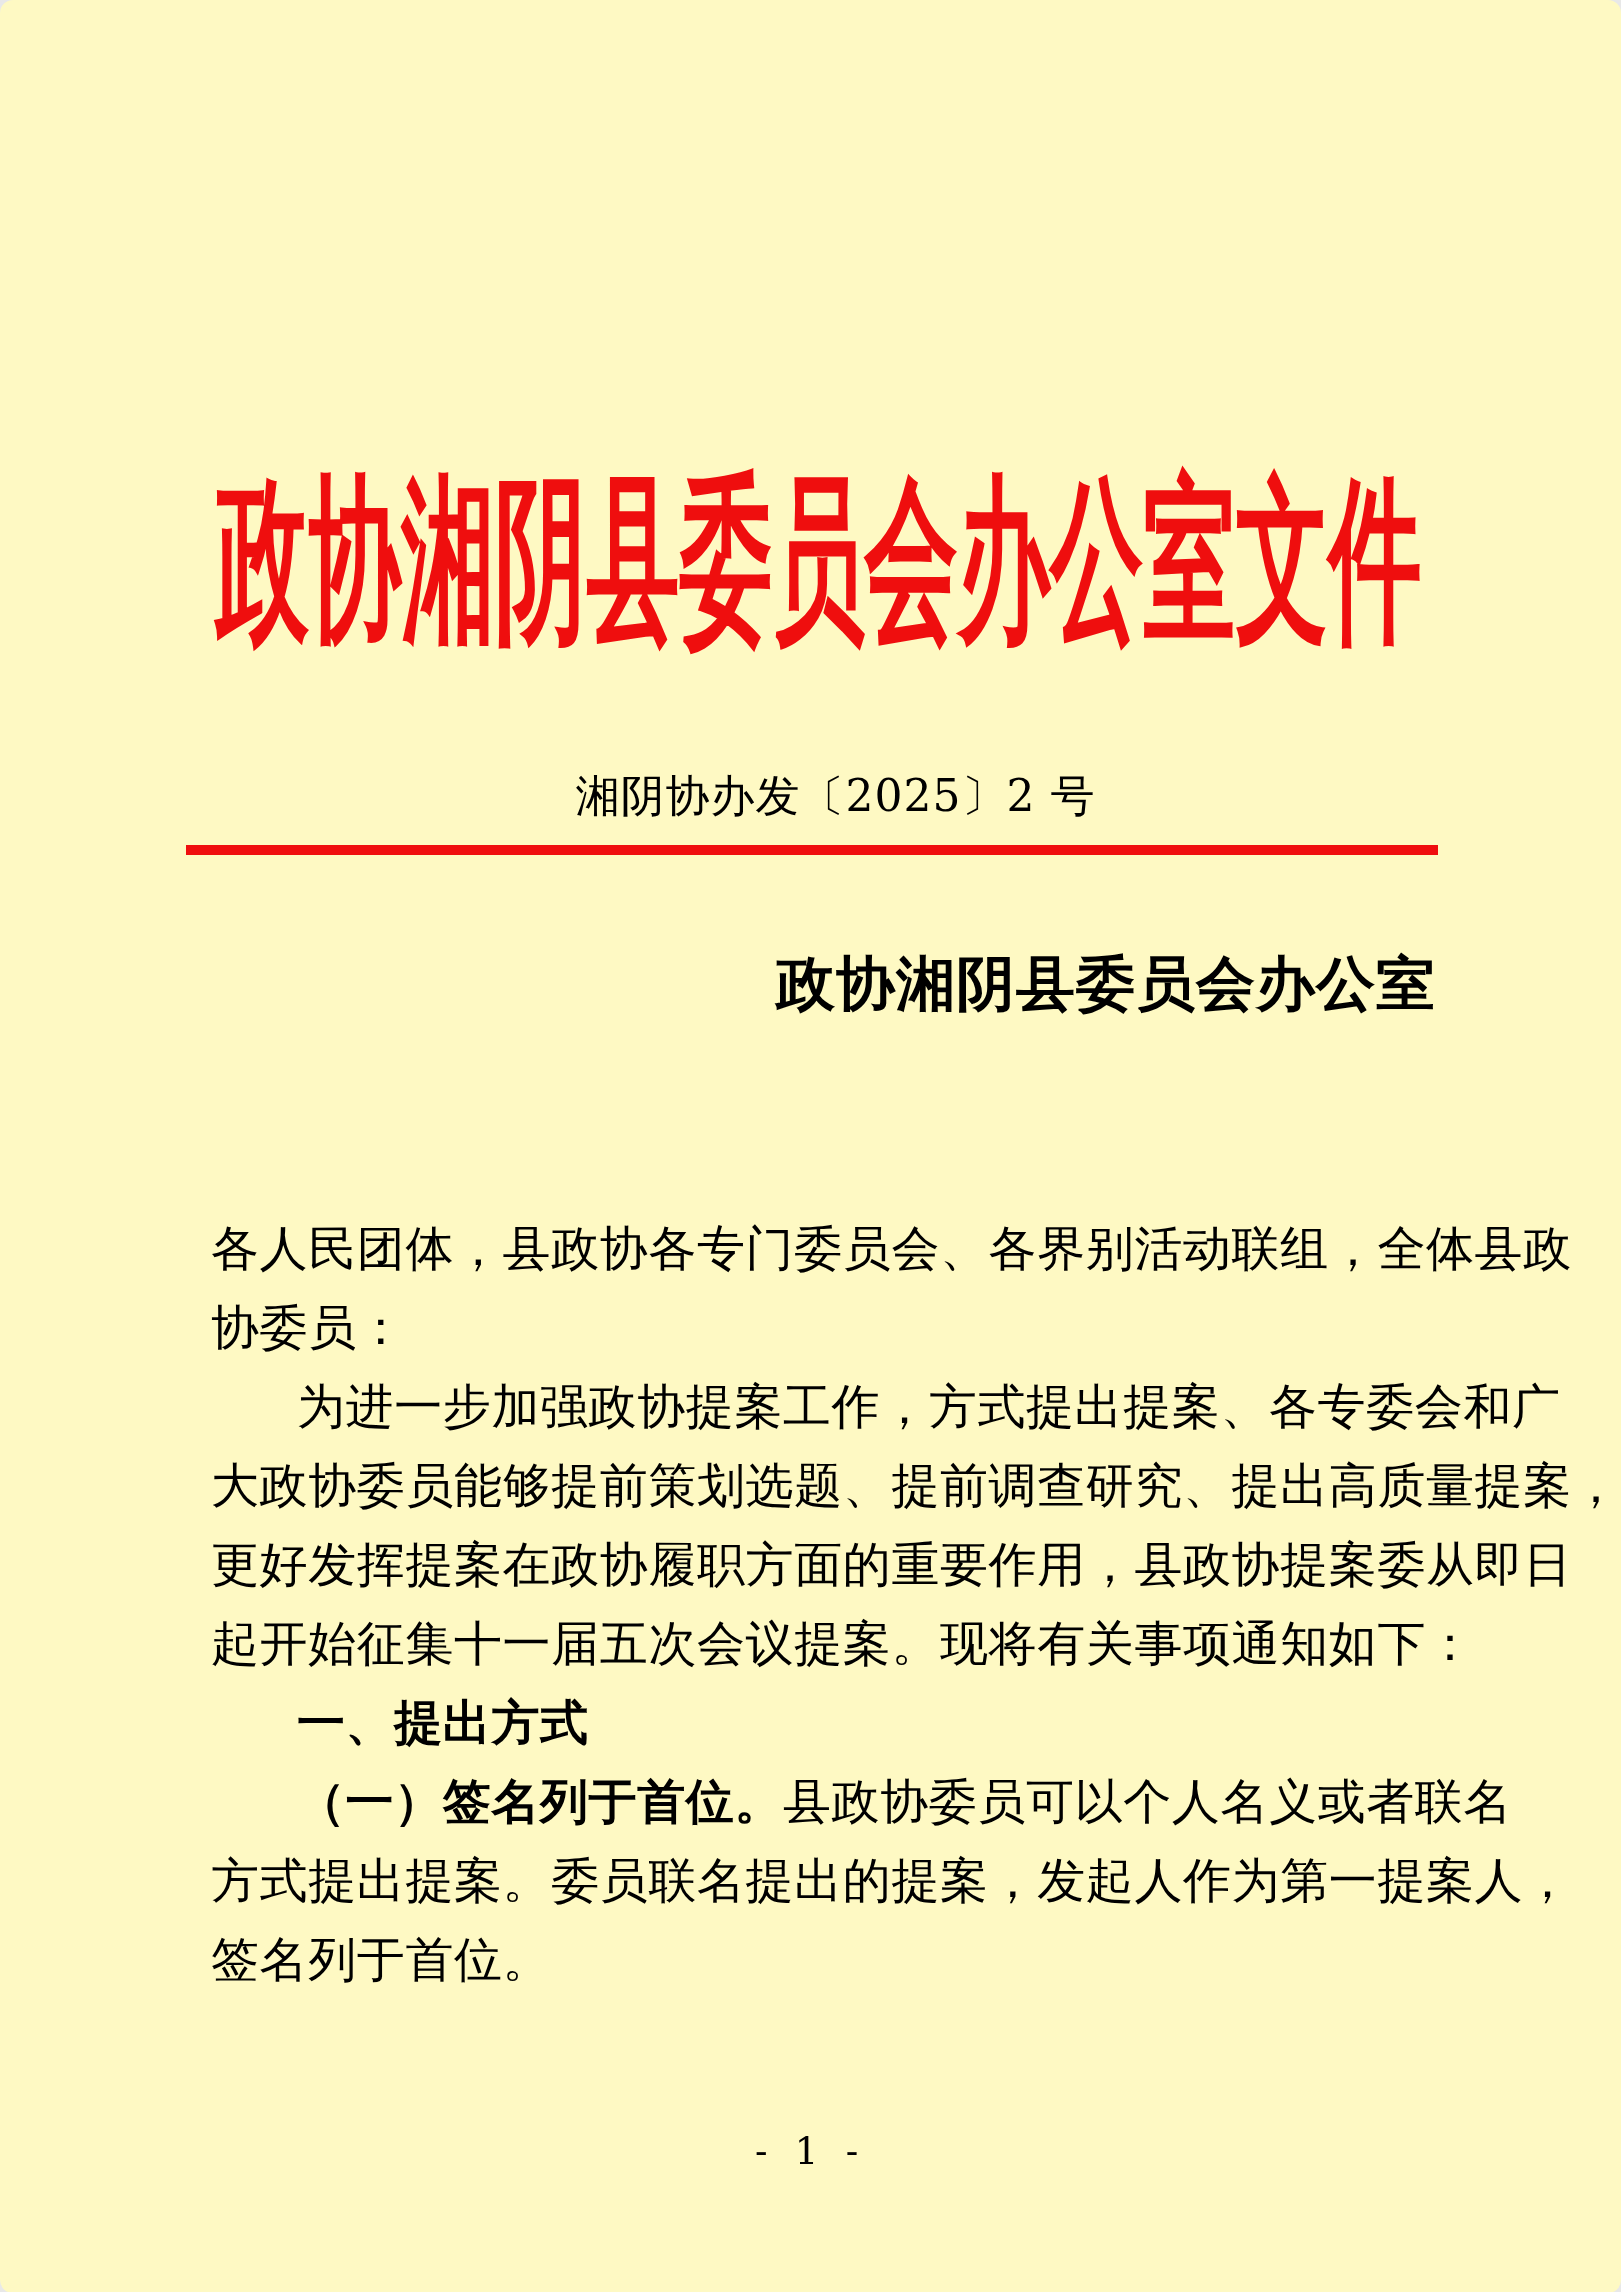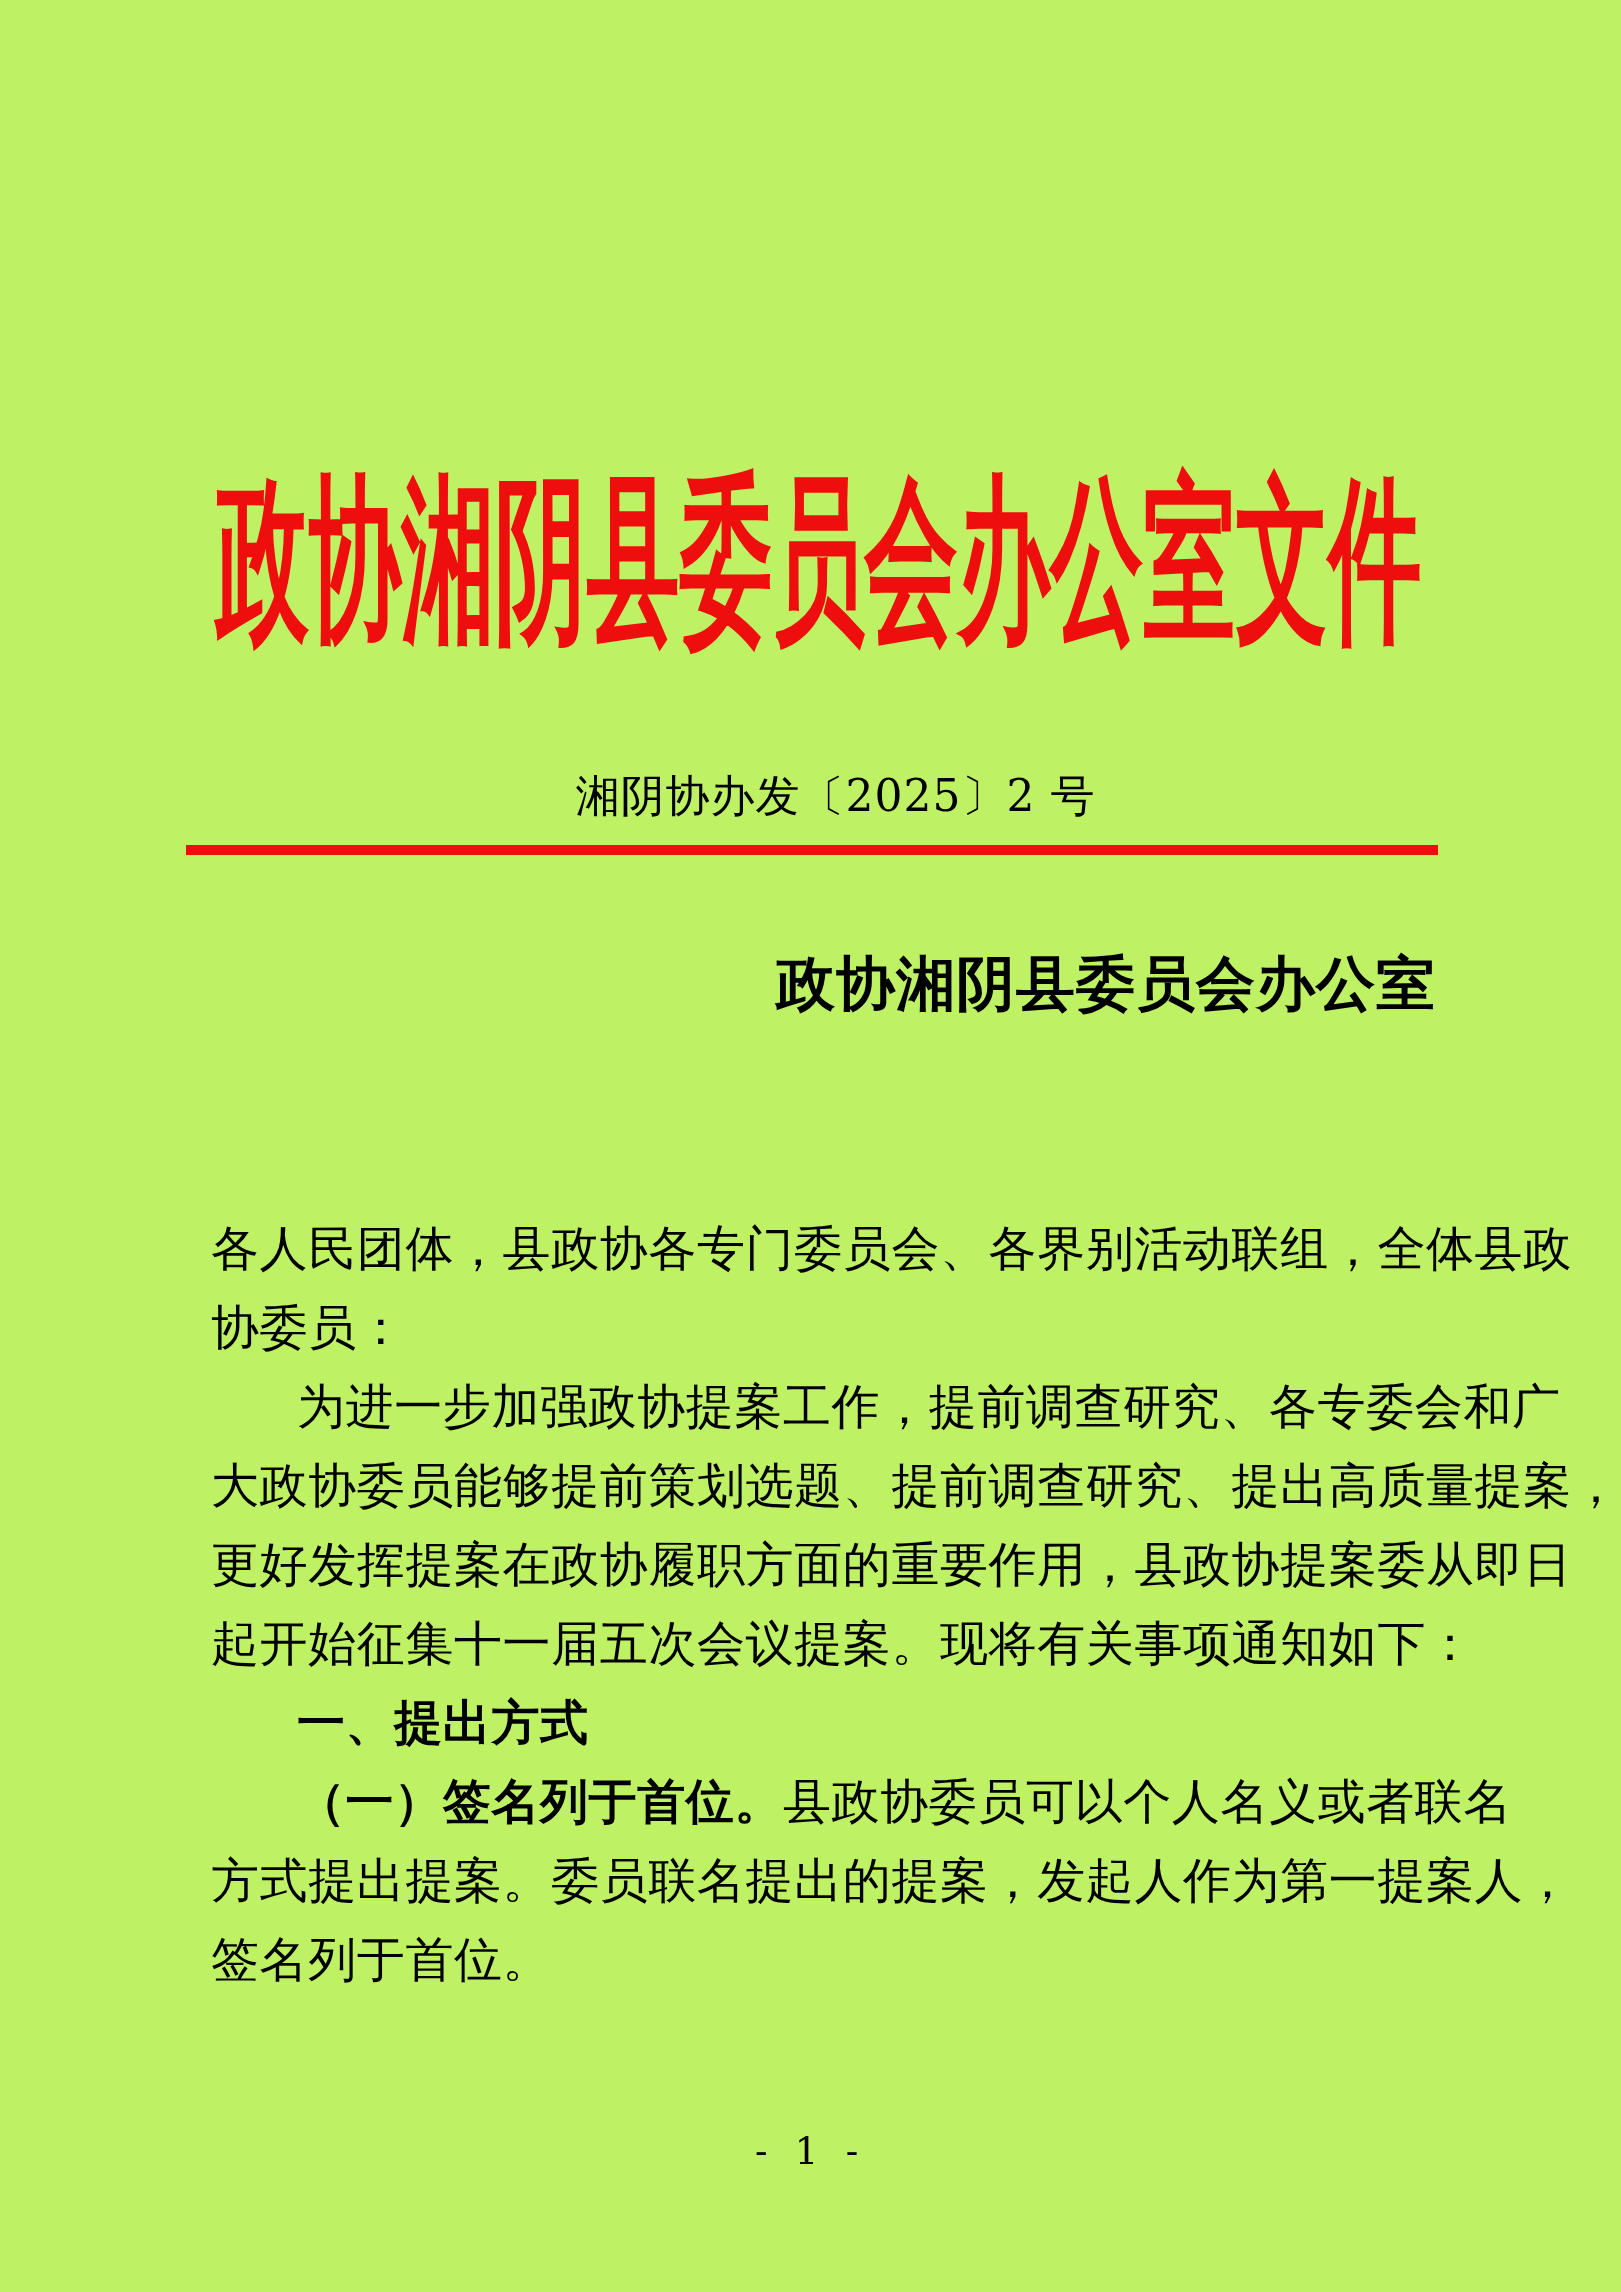--- a/index.html
+++ b/index.html
@@ -109,38 +109,38 @@
     line-height: 53px;
     text-align: center;
     font-size: 37px;
     letter-spacing: 7.8px;
     font-family: "DejaVu Serif", "Liberation Serif", serif;
   }
 </style>
 </head>
 <body>
 
-<div class="page" style="background: #bef264; color: rgb(0, 0, 0);">
+<div class="page" style="background: #fef9c3; color: rgb(0, 0, 0); border-radius: 13px;">
 
   <div class="org-title accent-fg" style="color: rgb(239, 14, 14);">
     <span class="stretch">政协湘阴县委员会办公室文件</span>
   </div>
 
   <div class="doc-number">湘阴协办发〔2025〕2 号</div>
 
   <div class="red-rule accent-bg" style="background: rgb(239, 14, 14);"></div>
 
   <div class="doc-title">
     <div>政协湘阴县委员会办公室</div>
   </div>
 
   <div class="body-text">
       <div class="body-line" style="text-indent: 0px;"><span class="seg">各人民团体，县政协各专门委员会、各界别活动联组，全体县政</span></div>
       <div class="body-line" style="text-indent: 0px;"><span class="seg">协委员：</span></div>
-      <div class="body-line" style="text-indent: 86px;"><span class="seg">为进一步加强政协提案工作，提前调查研究、各专委会和广</span></div>
+      <div class="body-line" style="text-indent: 86px;"><span class="seg">为进一步加强政协提案工作，方式提出提案、各专委会和广</span></div>
       <div class="body-line" style="text-indent: 0px;"><span class="seg">大政协委员能够提前策划选题、提前调查研究、提出高质量提案，</span></div>
       <div class="body-line" style="text-indent: 0px;"><span class="seg">更好发挥提案在政协履职方面的重要作用，县政协提案委从即日</span></div>
       <div class="body-line" style="text-indent: 0px;"><span class="seg">起开始征集十一届五次会议提案。现将有关事项通知如下：</span></div>
       <div class="body-line" style="text-indent: 86px;"><span class="seg seg-bold">一、提出方式</span></div>
       <div class="body-line" style="text-indent: 86px;"><span class="seg seg-bold">（一）签名列于首位。</span><span class="seg">县政协委员可以个人名义或者联名</span></div>
       <div class="body-line" style="text-indent: 0px;"><span class="seg">方式提出提案。委员联名提出的提案，发起人作为第一提案人，</span></div>
       <div class="body-line" style="text-indent: 0px;"><span class="seg">签名列于首位。</span></div>
     </div>
 
   <div class="page-number">- 1 -</div>

